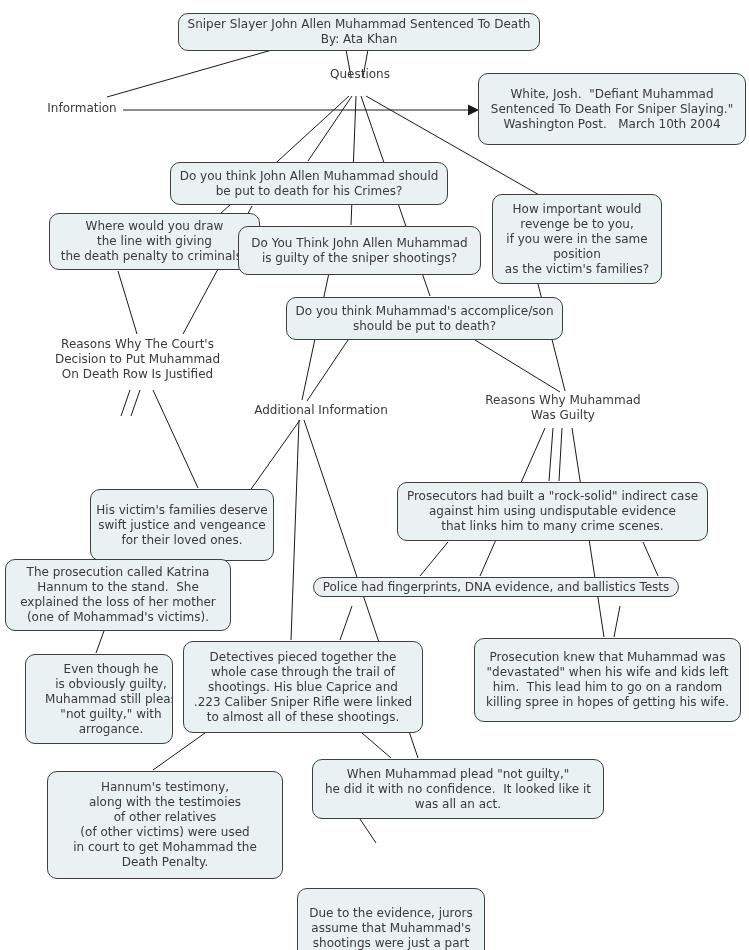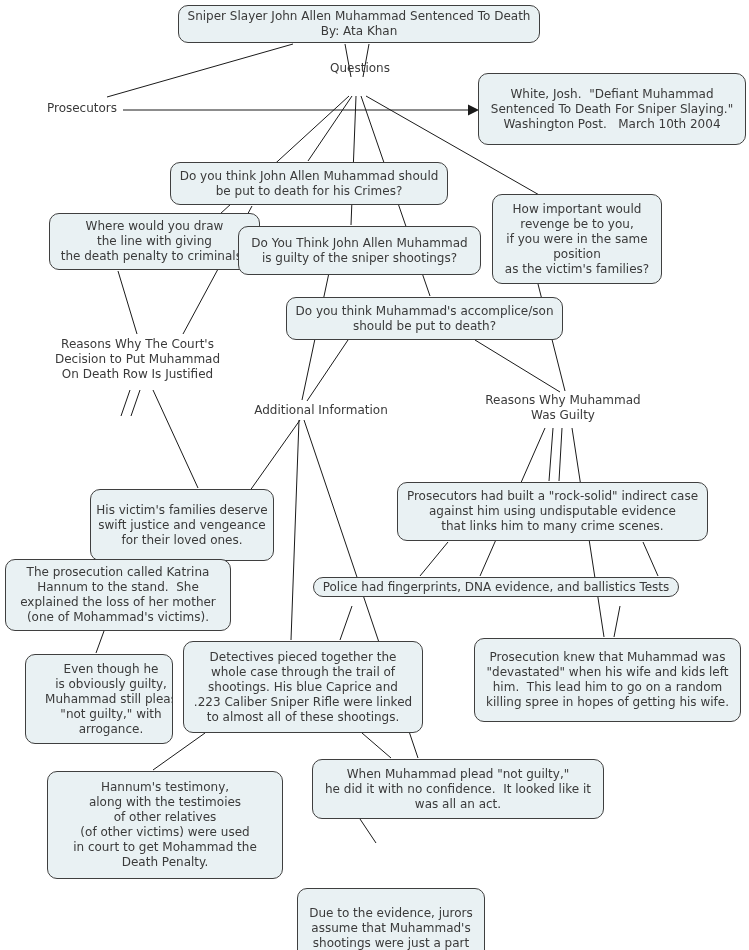--- a/index.html
+++ b/index.html
@@ -82,26 +82,26 @@
       <line x1="562" y1="428" x2="559" y2="481" stroke="#1a1a1a" stroke-width="1"></line>
       <line x1="545" y1="428" x2="480" y2="576" stroke="#1a1a1a" stroke-width="1"></line>
       <line x1="572" y1="428" x2="604" y2="637" stroke="#1a1a1a" stroke-width="1"></line>
       <line x1="448" y1="542" x2="420" y2="576" stroke="#1a1a1a" stroke-width="1"></line>
       <line x1="643" y1="542" x2="658" y2="576" stroke="#1a1a1a" stroke-width="1"></line>
       <line x1="352" y1="606" x2="340" y2="640" stroke="#1a1a1a" stroke-width="1"></line>
       <line x1="620" y1="606" x2="614" y2="637" stroke="#1a1a1a" stroke-width="1"></line>
       <polygon points="468,104.5 468,115.5 479,110" fill="#1a1a1a"></polygon>
     </svg>
 
-  <div class="node box" style="left:178px; top:5px; width:362px; height:38px;">Sniper Slayer John Allen Muhammad Sentenced To Death
+  <div class="node box" style="left:178px; top:13px; width:362px; height:38px;">Sniper Slayer John Allen Muhammad Sentenced To Death
 By: Ata Khan</div>
 
-  <div class="node label" style="left:38px; top:101px; width:88px;">Prosecutors</div>
+  <div class="node label" style="left:38px; top:101px; width:88px;">Information</div>
 
-  <div class="node label" style="left:322px; top:61px; width:76px;">Questions</div>
+  <div class="node label" style="left:322px; top:67px; width:76px;">Questions</div>
 
   <div class="node box" style="left:478px; top:73px; width:268px; height:72px;">White, Josh.  "Defiant Muhammad
 Sentenced To Death For Sniper Slaying."
 Washington Post.   March 10th 2004</div>
 
   <div class="node box" style="left:170px; top:162px; width:278px; height:43px;">Do you think John Allen Muhammad should
 be put to death for his Crimes?</div>
 
   <div class="node box" style="left:10px; top:213px; width:211px; height:57px;margin-left:39px;">Where would you draw
 the line with giving

